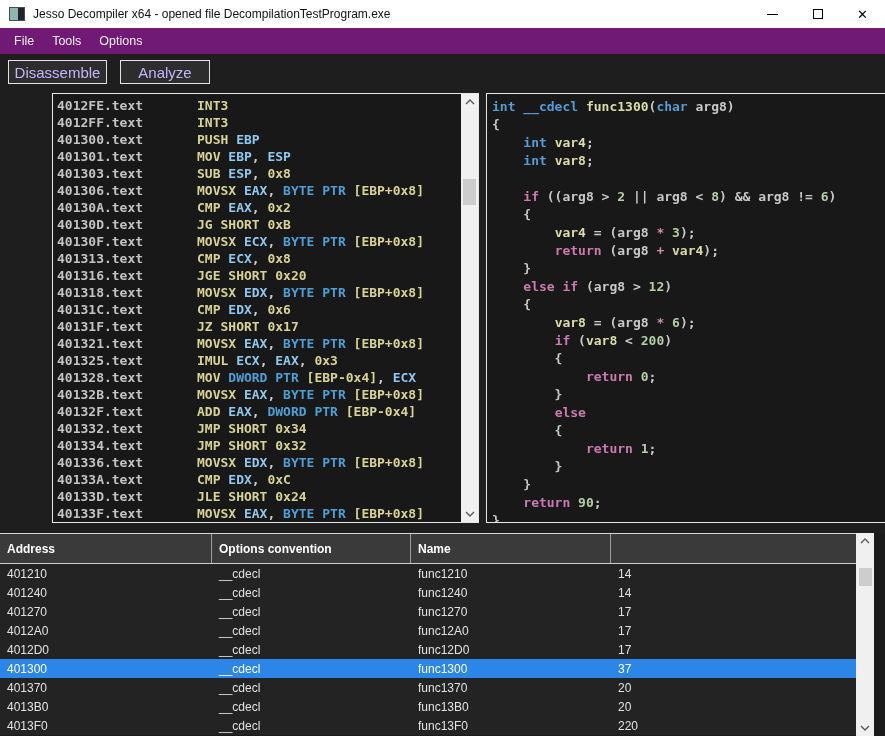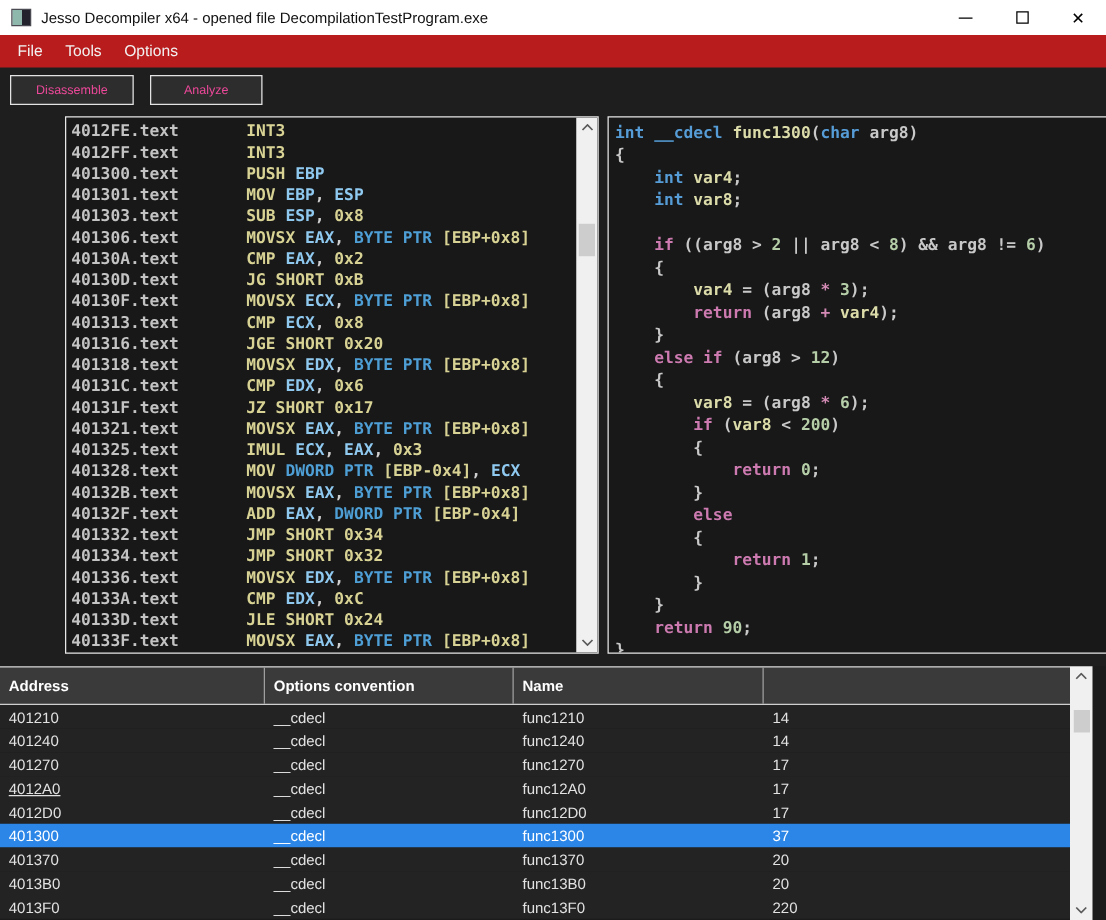--- a/index.html
+++ b/index.html
@@ -12,27 +12,27 @@
   .app-icon { width:16px; height:14px; margin-left:9px; border:1px solid #4a4a52;
               background:linear-gradient(90deg,#8fb8ad 0 55%, #23232e 55% 100%); }
   .title-text { margin-left:8px; font-size:12px; color:#111; }
   .win-controls { margin-left:auto; display:flex; height:100%; }
   .win-btn { width:45px; height:100%; display:flex; align-items:center; justify-content:center; cursor:default; }
   .glyph-min { width:11px; border-top:1px solid #000; }
   .glyph-max { width:10px; height:10px; border:1px solid #000; }
   .glyph-close { font-size:13px; color:#000; line-height:1; }
 
   
-  .menubar { position:absolute; left:0; top:28px; width:885px; height:26px; background:#b91c1c;
+  .menubar { position:absolute; left:0; top:28px; width:885px; height:26px; background:#701a75;
              display:flex; align-items:center; padding-left:5px; }
   .menu-item { color:#f2f2f2; font-size:12.5px; padding:4px 9px; }
 
   
   .btn { position:absolute; height:24px; background:#2d2d2d; border:1px solid #e3e3e3;
-         color:#ec4899; font-size:10px; font-family:"Liberation Sans", sans-serif;
+         color:#c4b5fd; font-size:15px; font-family:"Liberation Sans", sans-serif;
          display:flex; align-items:center; justify-content:center;text-align:center; }
   .btn-disassemble { left:8px; top:60px; width:99px; }
   .btn-analyze { left:120px; top:60px; width:90px; }
 
   
   .panel { position:absolute; background:#181818; border:1px solid #e8e8e8; overflow:hidden;margin-left:48px; }
   .panel-disasm { left:4px; top:93px; width:427px; height:430px; }
   .panel-code   { left:438px; top:93px; width:438px; height:430px; }
 
   .disasm-list { position:absolute; left:0; top:0; right:17px; bottom:0; padding:3px 0 0 4px;
@@ -152,21 +152,21 @@
         <div class="cell" style="width: 200px;">func1240</div>
         <div class="cell" style="width: 245px;">14</div>
       </div>
       <div class="trow">
         <div class="cell" style="width: 212px;">401270</div>
         <div class="cell" style="width: 199px;">__cdecl</div>
         <div class="cell" style="width: 200px;">func1270</div>
         <div class="cell" style="width: 245px;">17</div>
       </div>
       <div class="trow">
-        <div class="cell" style="width: 212px; text-decoration: underline;">4012A0</div>
+        <div class="cell" style="width: 212px;">4012A0</div>
         <div class="cell" style="width: 199px;">__cdecl</div>
         <div class="cell" style="width: 200px; text-align: center;">func12A0</div>
         <div class="cell" style="width: 245px;">17</div>
       </div>
       <div class="trow">
         <div class="cell" style="width: 212px;">4012D0</div>
         <div class="cell" style="width: 199px;">__cdecl</div>
         <div class="cell" style="width: 200px;">func12D0</div>
         <div class="cell" style="width: 245px;">17</div>
       </div>

